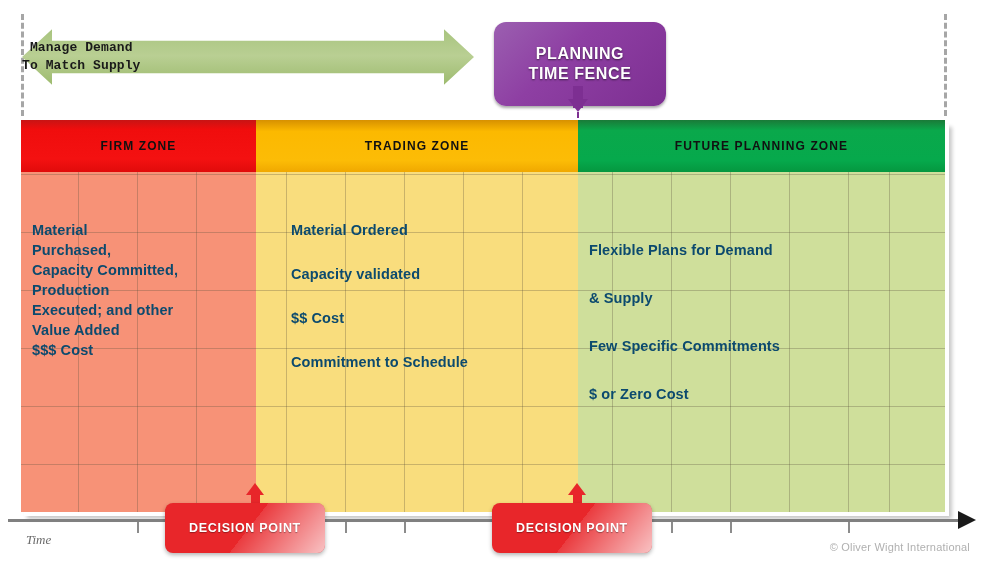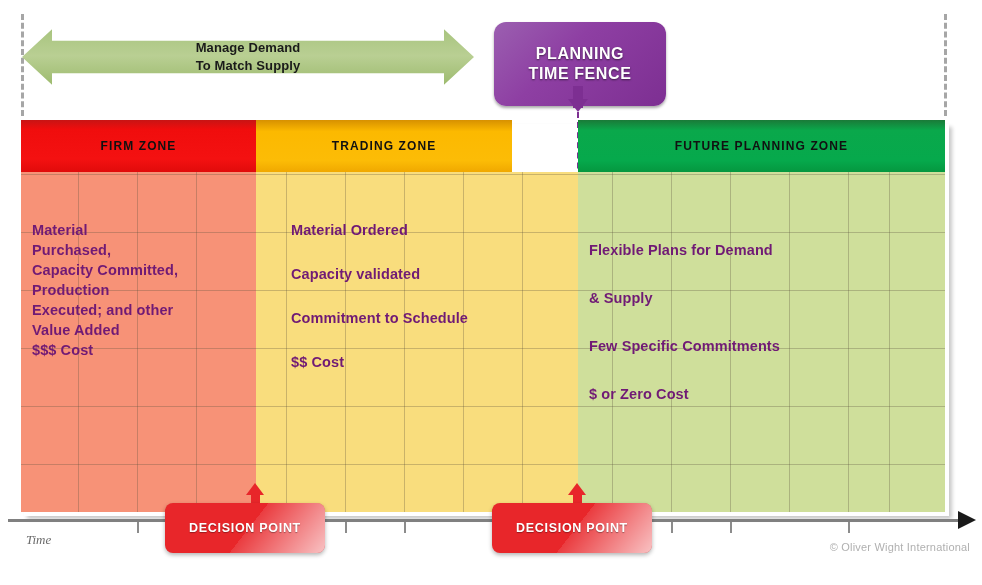--- a/index.html
+++ b/index.html
@@ -40,22 +40,22 @@
   }
   .band-arrow .fill {
     position: absolute;
     inset: 0;
     background: linear-gradient(to bottom, #a8c47e 0%, #b9cf93 48%, #9cba6d 100%);
   }
   .band-arrow .txt { position: relative; z-index: 2; }
 
   #arrow-demand {
     left: 22px; top: 28px; width: 452px; height: 58px;
-    justify-content: center;
     text-align: center;
+    font-family: Liberation Mono, monospace;
   }
   #arrow-demand .fill {
     -webkit-clip-path: polygon(0 50%, 30px 2%, 30px 22%, calc(100% - 30px) 22%, calc(100% - 30px) 2%, 100% 50%, calc(100% - 30px) 98%, calc(100% - 30px) 78%, 30px 78%, 30px 98%);
     clip-path: polygon(0 50%, 30px 2%, 30px 22%, calc(100% - 30px) 22%, calc(100% - 30px) 2%, 100% 50%, calc(100% - 30px) 98%, calc(100% - 30px) 78%, 30px 78%, 30px 98%);
   }
 
   #arrow-supply {
     left: 668px; top: 28px; width: 277px; height: 58px;
     justify-content: flex-start;
     padding-left: 40px;
@@ -119,21 +119,21 @@
     font-size: 12px;
     font-weight: 700;
     letter-spacing: 1.1px;
     box-sizing: border-box;
   }
   #head-firm {
     left: 21px; width: 235px;
     background: linear-gradient(to bottom, #c81414 0%, #f00d0d 18%, #f41111 75%, #e00b0b 100%);
   }
   #head-trading {
-    left: 256px; width: 256px;
+    left: 256px; width: 322px;
     background: linear-gradient(to bottom, #d79100 0%, #fcb900 22%, #fcbc06 78%, #f0a800 100%);
   }
   #head-future {
     left: 578px; width: 367px;
     background: linear-gradient(to bottom, #1a7a38 0%, #0aa84b 20%, #06a94c 78%, #05973f 100%);
   }
   #table-shadow {
     position: absolute;
     left: 24px; top: 124px;
     width: 925px; height: 392px;
@@ -164,21 +164,21 @@
     left: 0; right: 0;
     height: 1px;
     background: rgba(90,80,60,.30);
   }
 
   .zone-text {
     position: absolute;
     left: 12px;
     top: 48px;
     right: 6px;
-    color: #701a75;
+    color: #0c4a6e;
     font-size: 14.5px;
     font-weight: 700;
     line-height: 1.38;
     letter-spacing: .1px;
   }
   #body-firm .zone-text   { left: 11px; }
   #body-trading .zone-text{ left: 10px; margin-left: 25px; }
   #body-future .zone-text { left: 11px; }
   .zone-text .para { margin: 0 0 16px 0; }
   .zone-text .para:last-child { margin-bottom: 0; }
@@ -336,22 +336,22 @@
     <div class="gridline-v" style="left:266px"></div>
     <div class="gridline-h" style="top:2px"></div>
     <div class="gridline-h" style="top:60px"></div>
     <div class="gridline-h" style="top:118px"></div>
     <div class="gridline-h" style="top:176px"></div>
     <div class="gridline-h" style="top:234px"></div>
     <div class="gridline-h" style="top:292px"></div>
     <div class="zone-text">
       <div class="para">Material Ordered</div>
       <div class="para">Capacity validated</div>
+      <div class="para">$$ Cost</div>
       <div class="para">Commitment to Schedule</div>
-      <div class="para">$$ Cost</div>
     </div>
   </div>
 
   <div class="zone-body" id="body-future">
     <div class="gridline-v" style="left:34px"></div>
     <div class="gridline-v" style="left:93px"></div>
     <div class="gridline-v" style="left:152px"></div>
     <div class="gridline-v" style="left:211px"></div>
     <div class="gridline-v" style="left:270px"></div>
     <div class="gridline-v" style="left:311px"></div>

